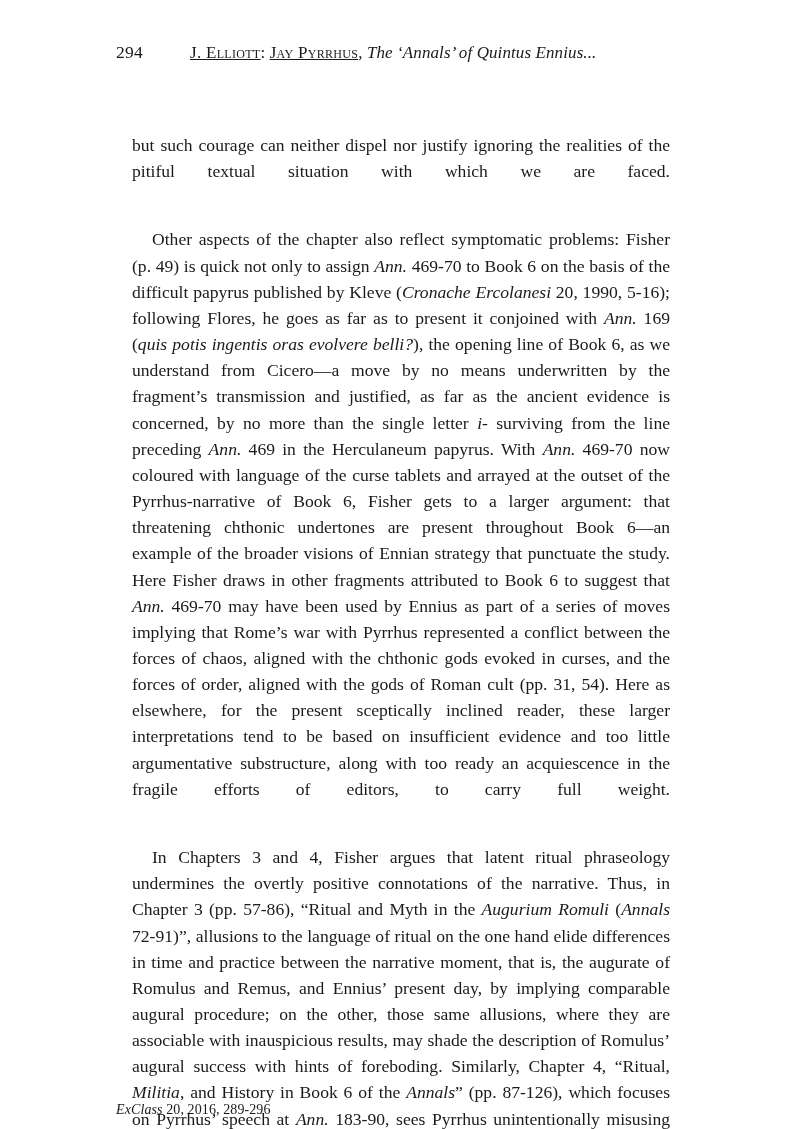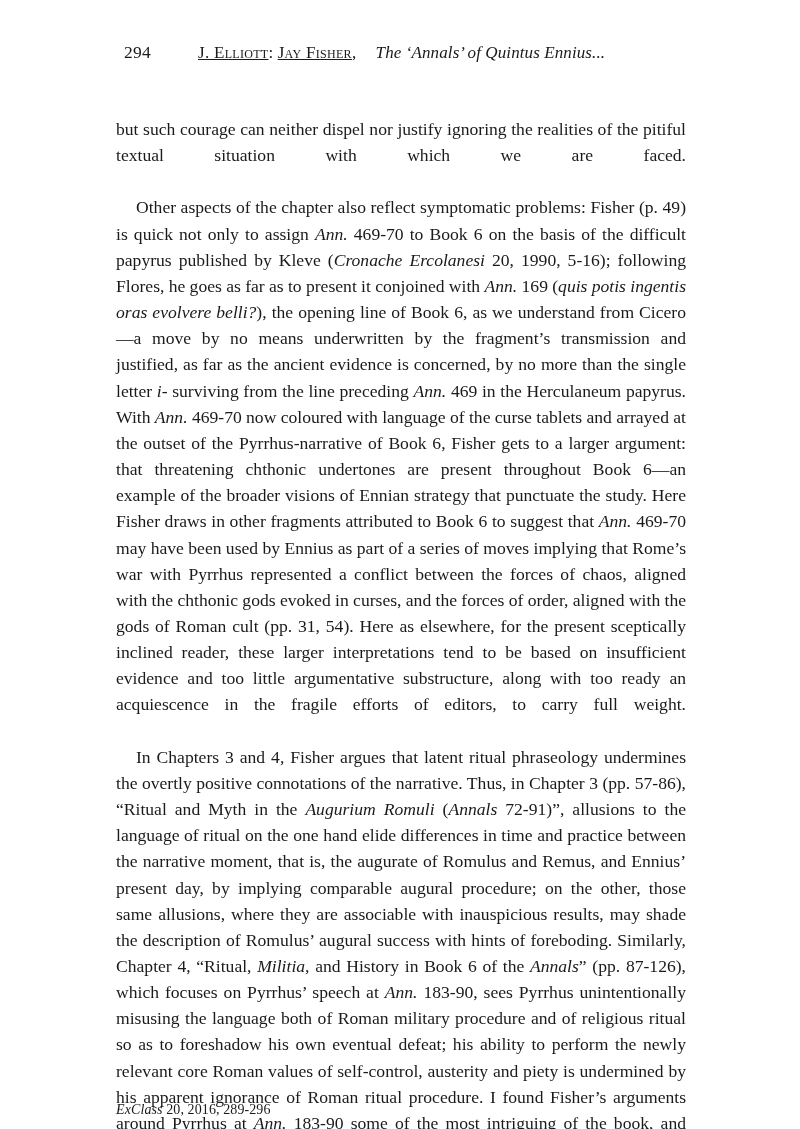--- a/index.html
+++ b/index.html
@@ -19,21 +19,21 @@
     height: 1129px;
     margin: 0 auto;
     background: #ffffff;
     overflow: hidden;
     box-sizing: border-box;
   }
 
   
   .running-head {
     position: absolute;
-    left: 124px;
+    left: 116px;
     top: 42px;
     width: 569px;
     height: 26px;
     display: flex;
     align-items: baseline;
     white-space: nowrap;
   }
   .folio {
     font-size: 17.5px;
     letter-spacing: 0.2px;
@@ -44,32 +44,31 @@
     font-size: 17px;
     letter-spacing: 0.1px;
   }
   .head-title .sc {
     font-variant: small-caps;
     letter-spacing: 0.3px;
     text-decoration: underline;
   }
   .head-title .it {
     font-style: italic;
-    margin-left: 15px;
   }
 
   
   .body-col {
     position: absolute;
     left: 116px;
     top: 116px;
     width: 570px;
   }
   .para {
-    margin: 0;
+    margin: 16px;
     font-size: 17.6px;
     line-height: 26.15px;
     text-align: justify;
     text-justify: inter-word;
     hyphens: none;
     word-spacing: -0.1px;
   }
   .para.indent {
     text-indent: 20px;
   }
@@ -97,21 +96,21 @@
   }
 </style>
 </head>
 <body>
 
 <div class="page">
 
   <div class="running-head">
     <span class="folio">294</span>
     <span class="head-title">
-      <span class="sc">J. Elliott</span><span>: </span><span class="sc">Jay Fisher</span><span>, </span><span class="it">The ‘Annals’ of Quintus Ennius...</span>
+      <span class="sc">J. Elliott</span><span>: </span><span class="sc">Jay Pyrrhus</span><span>, </span><span class="it">The ‘Annals’ of Quintus Ennius...</span>
     </span>
   </div>
 
   <div class="body-col" id="body-col">
       <p class="para">but such courage can neither dispel nor justify ignoring the realities of the pitiful textual situation with which we are faced.</p>
       <p class="para indent">Other aspects of the chapter also reflect symptomatic problems: Fisher (p. 49) is quick not only to assign <i>Ann.</i> 469-70 to Book 6 on the basis of the difficult papyrus published by Kleve (<i>Cronache Ercolanesi</i> 20, 1990, 5-16); following Flores, he goes as far as to present it conjoined with <i>Ann.</i> 169 (<i>quis potis ingentis oras evolvere belli?</i>), the opening line of Book 6, as we understand from Cicero—a move by no means underwritten by the fragment’s transmission and justified, as far as the ancient evidence is concerned, by no more than the single letter <i>i-</i> surviving from the line preceding <i>Ann.</i> 469 in the Herculaneum papyrus. With <i>Ann.</i> 469-70 now coloured with language of the curse tablets and arrayed at the outset of the Pyrrhus-narrative of Book 6, Fisher gets to a larger argument: that threatening chthonic undertones are present throughout Book 6—an example of the broader visions of Ennian strategy that punctuate the study. Here Fisher draws in other fragments attributed to Book 6 to suggest that <i>Ann.</i> 469-70 may have been used by Ennius as part of a series of moves implying that Rome’s war with Pyrrhus represented a conflict between the forces of chaos, aligned with the chthonic gods evoked in curses, and the forces of order, aligned with the gods of Roman cult (pp. 31, 54). Here as elsewhere, for the present sceptically inclined reader, these larger interpretations tend to be based on insufficient evidence and too little argumentative substructure, along with too ready an acquiescence in the fragile efforts of editors, to carry full weight.</p>
       <p class="para indent">In Chapters 3 and 4, Fisher argues that latent ritual phraseology undermines the overtly positive connotations of the narrative. Thus, in Chapter 3 (pp. 57-86), “Ritual and Myth in the <i>Augurium Romuli</i> (<i>Annals</i> 72-91)”, allusions to the language of ritual on the one hand elide differences in time and practice between the narrative moment, that is, the augurate of Romulus and Remus, and Ennius’ present day, by implying comparable augural procedure; on the other, those same allusions, where they are associable with inauspicious results, may shade the description of Romulus’ augural success with hints of foreboding. Similarly, Chapter 4, “Ritual, <i>Militia</i>, and History in Book 6 of the <i>Annals</i>” (pp. 87-126), which focuses on Pyrrhus’ speech at <i>Ann.</i> 183-90, sees Pyrrhus unintentionally misusing the language both of Roman military procedure and of religious ritual so as to foreshadow his own eventual defeat; his ability to perform the newly relevant core Roman values of self-control, austerity and piety is undermined by his apparent ignorance of Roman ritual procedure. I found Fisher’s arguments around Pyrrhus at <i>Ann.</i> 183-90 some of the most intriguing of the book, and some of the best supported by surviving evidence. Later in the chapter, he draws phrases from other fragments into relation with Pyrrhus’ language (thus the  of  32 with Pyrrhus’  at  187); here, the evidence again weakens, and the distance between the phrases in question again, to me at least, is striking.</p>
     </div>
 
   <div class="footer-line">

